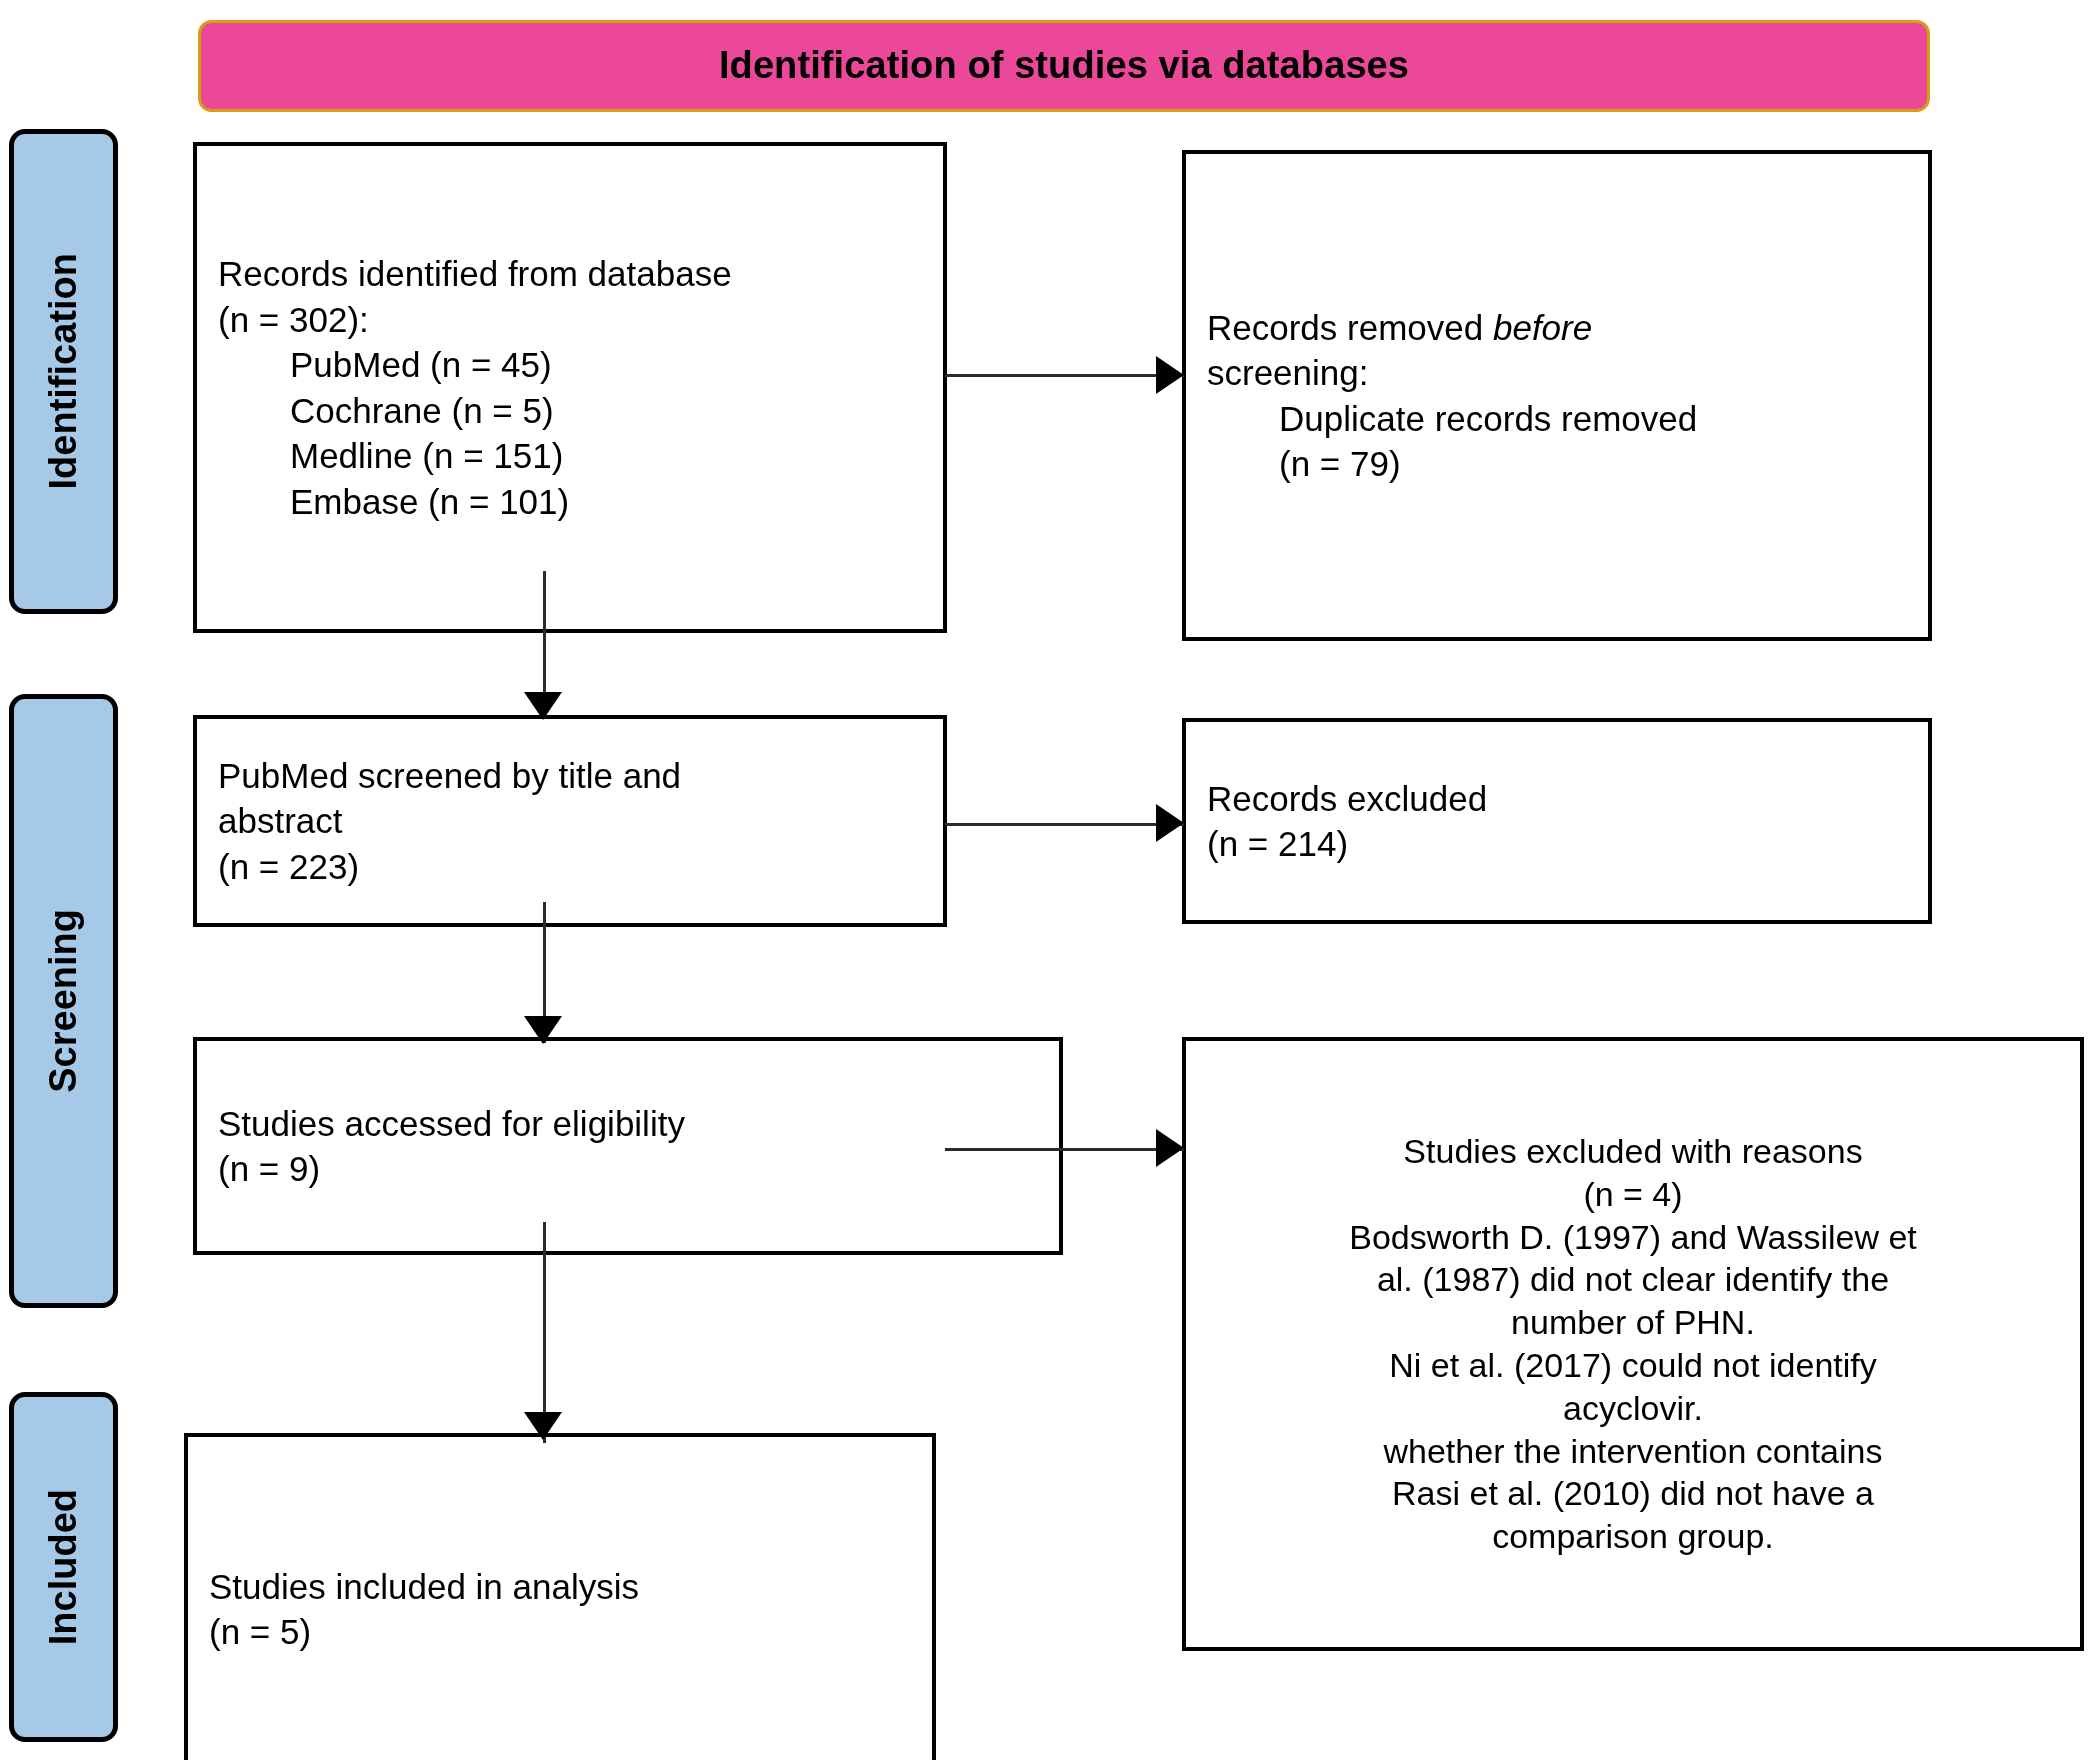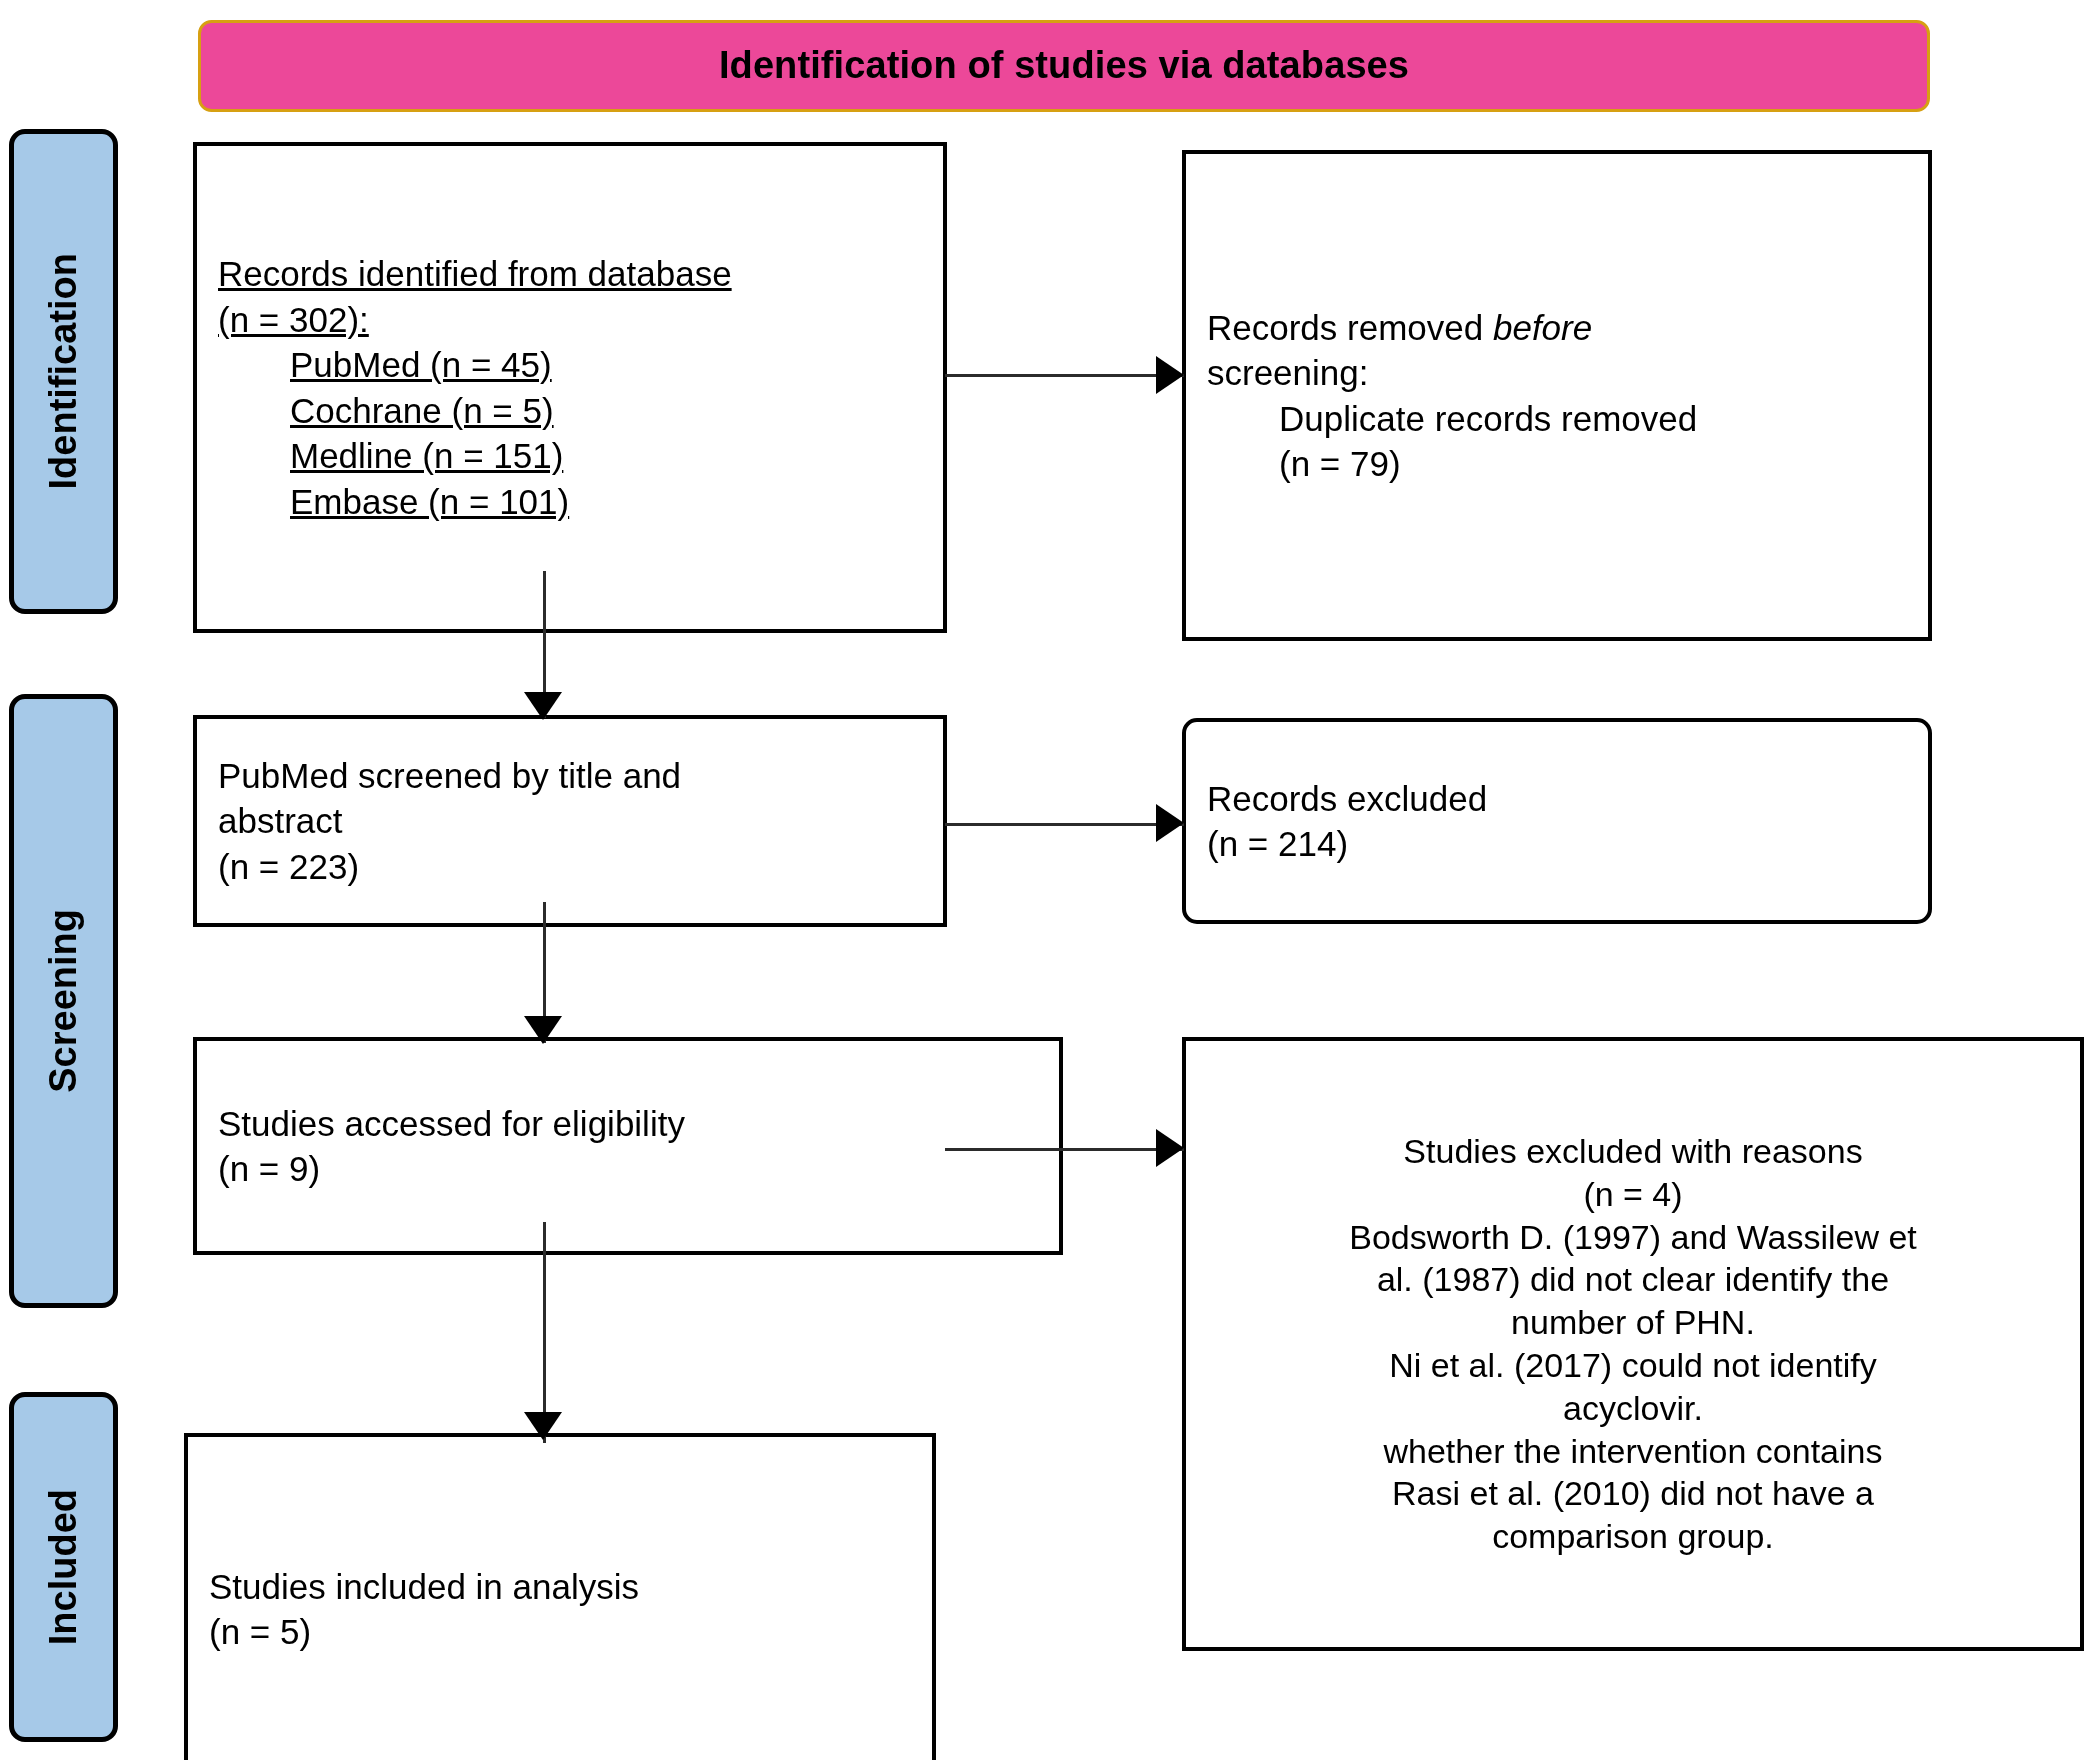--- a/index.html
+++ b/index.html
@@ -80,24 +80,24 @@
   }
   .fbox p {
     margin: 0;
     font-size: 35px;
     line-height: 1.30;
     color: #000000;
   }
   .indent { padding-left: 72px; }
   .ital { font-style: italic; }
 
-  #box-identified { left: 193px;  top: 142px;  width: 754px; height: 491px; text-decoration: underline; }
+  #box-identified { left: 193px;  top: 142px;  width: 754px; height: 491px; }
   #box-removed    { left: 1182px; top: 150px;  width: 750px; height: 491px; }
   #box-screened   { left: 193px;  top: 715px; width: 754px; height: 212px; }
-  #box-excluded   { left: 1182px; top: 718px; width: 750px; height: 206px; border-radius: 15px; }
+  #box-excluded   { left: 1182px; top: 718px; width: 750px; height: 206px; }
   #box-eligible   { left: 193px;  top: 1037px; width: 870px; height: 218px; }
   #box-reasons    { left: 1182px; top: 1037px; width: 902px; height: 614px; text-align: center; }
   #box-included   { left: 184px;  top: 1433px; width: 752px; height: 352px; }
 
   #box-reasons p { font-size: 34px; line-height: 1.26; }
 
   
   .vline {
     position: absolute;
     width: 3.1px;

